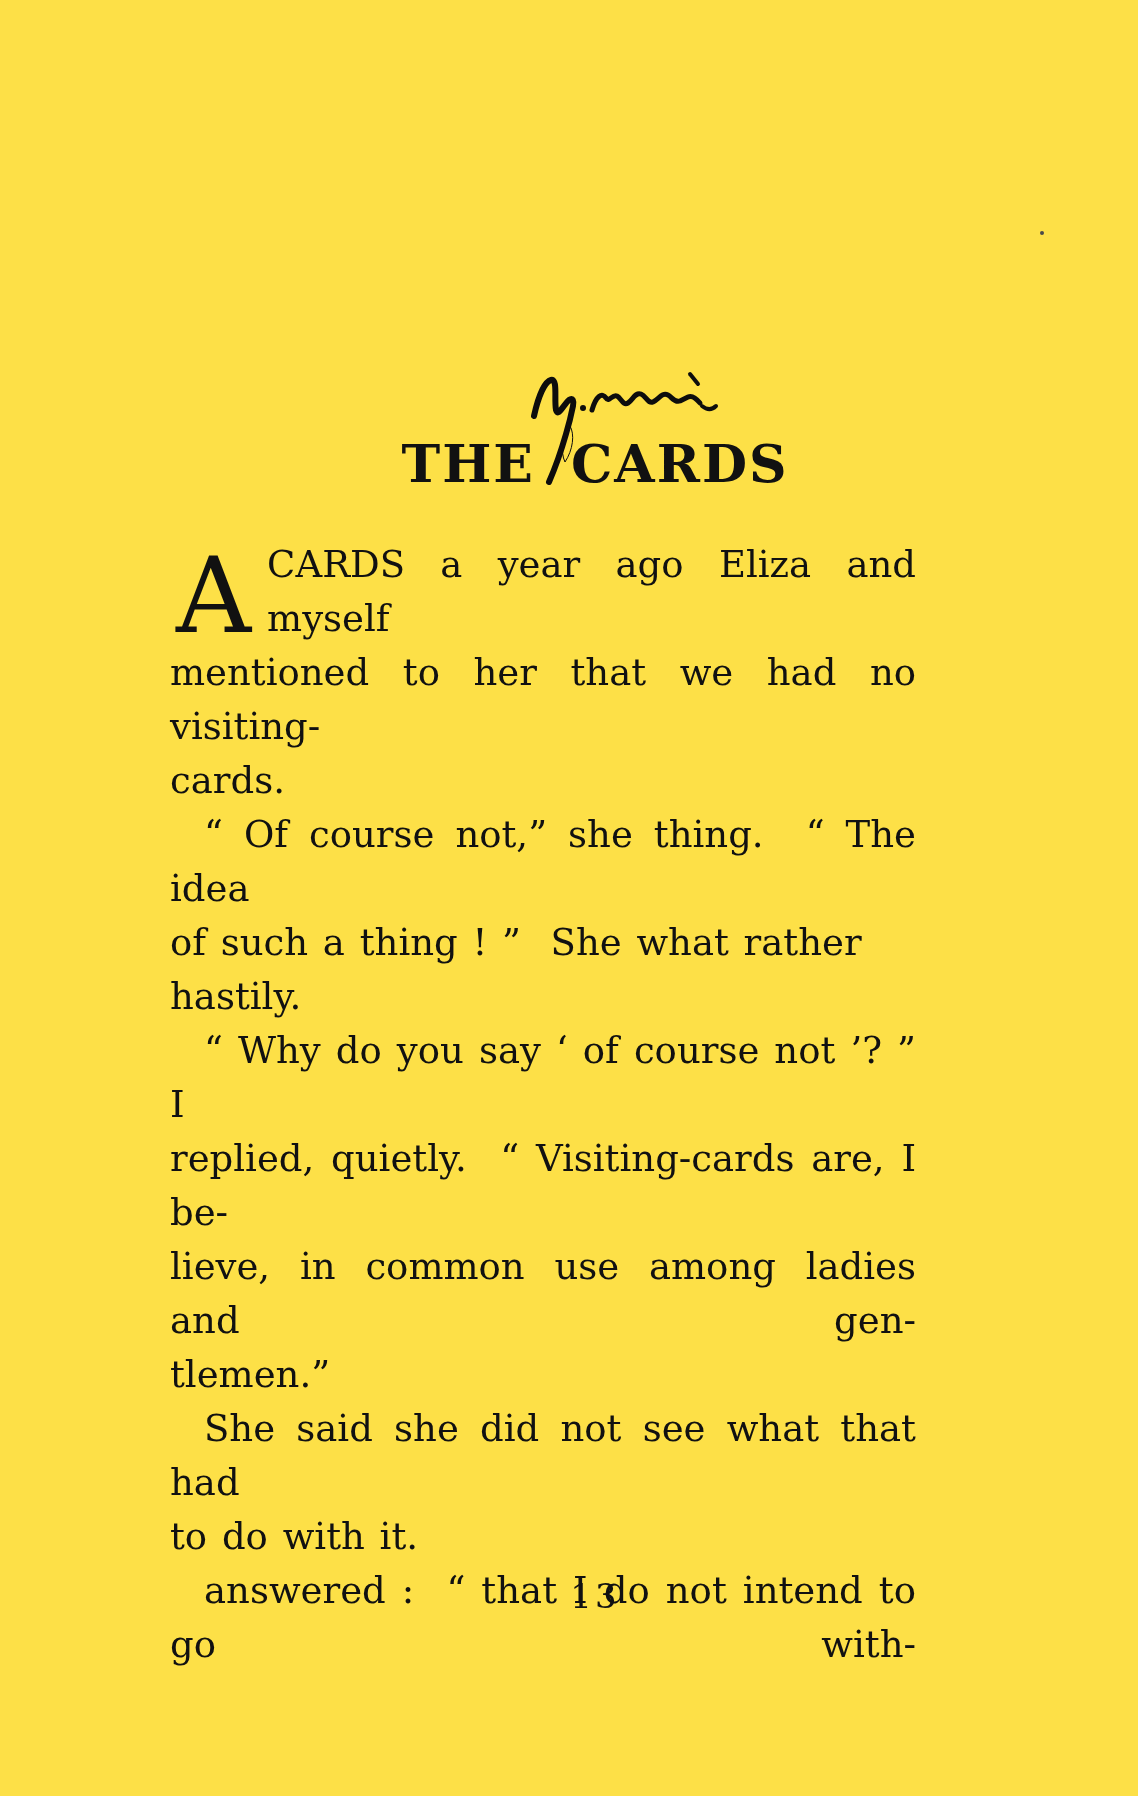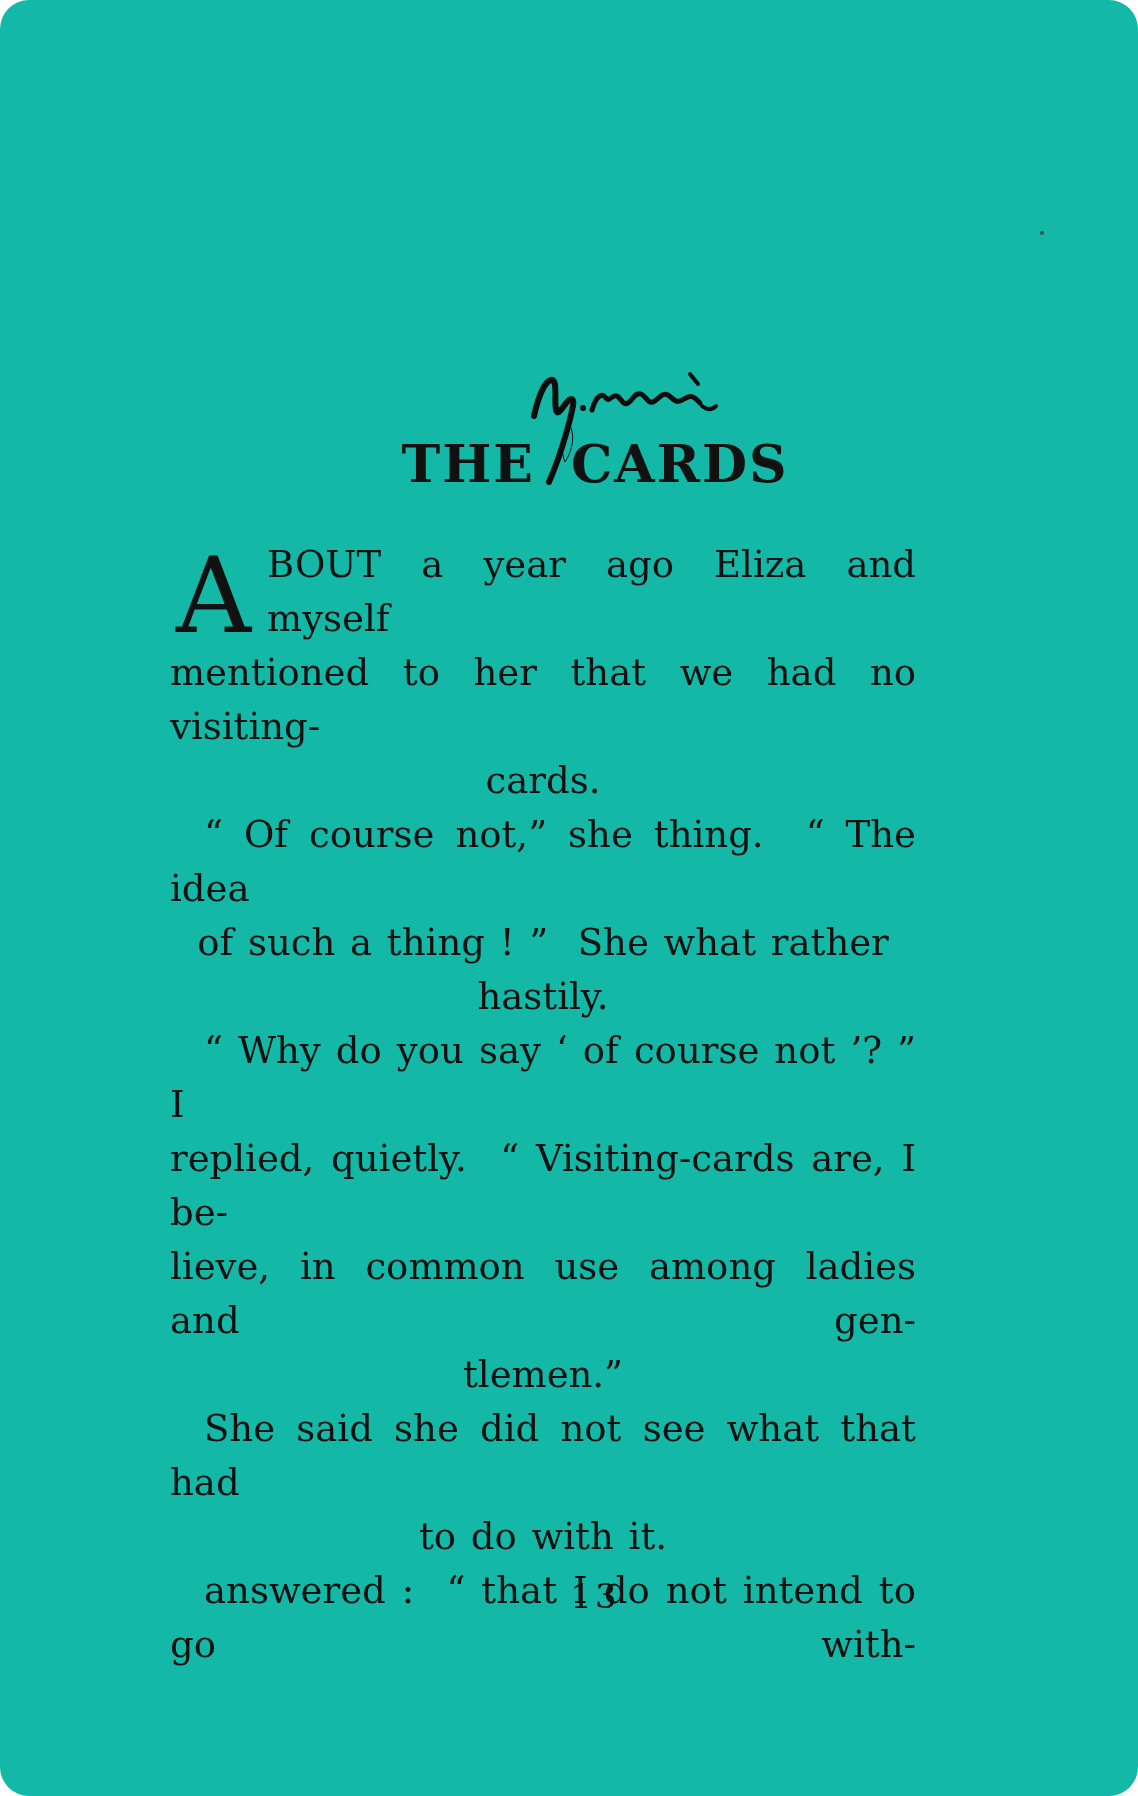--- a/index.html
+++ b/index.html
@@ -6,22 +6,21 @@
   body {
     width: 1138px; height: 1796px;
     background: #ffffff;
     font-family: "DejaVu Serif", "Liberation Serif", serif;
     color: #111111;
     position: relative;
     overflow: hidden;
   }
   .page {
     position: absolute; inset: 0;
-    background: #14b8a6;
-    border-radius: 29px;
+    background: #fde047;
   }
 
   
   .scan-speck {
     position: absolute; left: 1040px; top: 231px;
     width: 4px; height: 4px; background: #4a4a4a; border-radius: 50%;
   }
 
   
   .title-block {
@@ -46,21 +45,21 @@
   }
   .handwriting path, .handwriting line { stroke: #0d0d0d; fill: none; stroke-linecap: round; stroke-linejoin: round; }
 
   
   .page-body {
     position: absolute; left: 170px; top: 538px; width: 746px;
     font-size: 37px; line-height: 54px;
     word-spacing: 3px;
   }
   .para { margin: 0; }
-  .line { white-space: pre-wrap; min-height: 54px; text-align: center; }
+  .line { white-space: pre-wrap; min-height: 54px; text-align: left; }
   .line.just { text-align: justify; text-align-last: justify; }
   .para.indented .line:first-child { text-indent: 34px; }
 
   
   .dropcap {
     float: left;
     font-size: 104px; line-height: 88px;
     height: 94px; padding: 14px 16px 0 6px;
     font-weight: normal;
   }
@@ -99,21 +98,21 @@
     <path d="M 72 40 C 76 26, 82 22, 86 28 C 89 33, 92 24, 97 26 C 101 28, 103 36, 108 33 C 113 30, 115 22, 121 24 C 126 26, 128 34, 133 32 C 139 29, 142 22, 148 25 C 152 27, 154 33, 160 31 L 168 27 C 172 25, 176 28, 180 33" stroke-width="5"></path>
 
     <path d="M 170 4 L 178 14" stroke-width="4"></path>
 
     <path d="M 182 36 C 187 40, 192 40, 196 36" stroke-width="4"></path>
   </svg>
 
   <main class="page-body" id="paragraphs">
       <div class="para has-dropcap">
         <span class="dropcap">A</span>
-        <div class="line just">BOUT a year ago Eliza and myself</div>
+        <div class="line just">CARDS a year ago Eliza and myself</div>
         <div class="line just">mentioned to her that we had no visiting-</div>
         <div class="line">cards.</div>
       </div>
       <div class="para indented">
         <div class="line just">“ Of course not,” she thing.  “ The idea</div>
         <div class="line">of such a thing ! ”  She what rather hastily.</div>
       </div>
       <div class="para indented">
         <div class="line just">“ Why do you say ‘ of course not ’? ” I</div>
         <div class="line just">replied, quietly.  “ Visiting-cards are, I be-</div>

